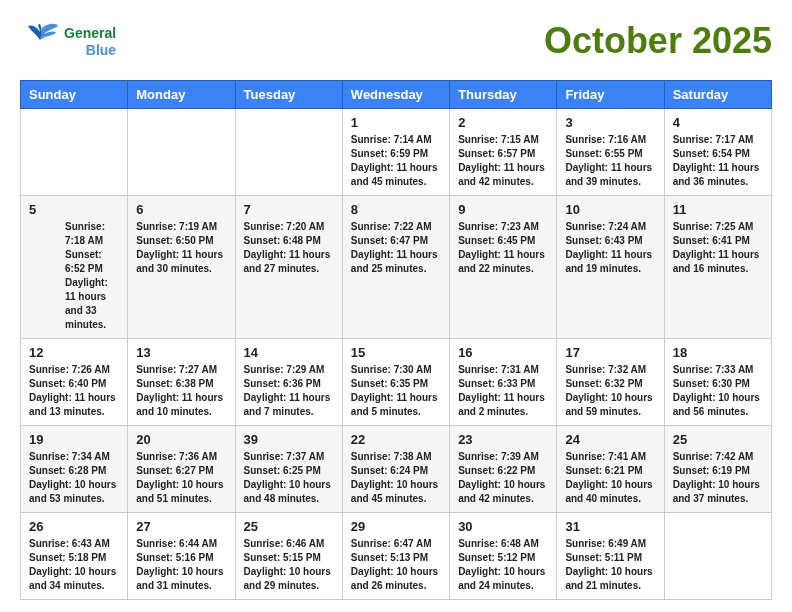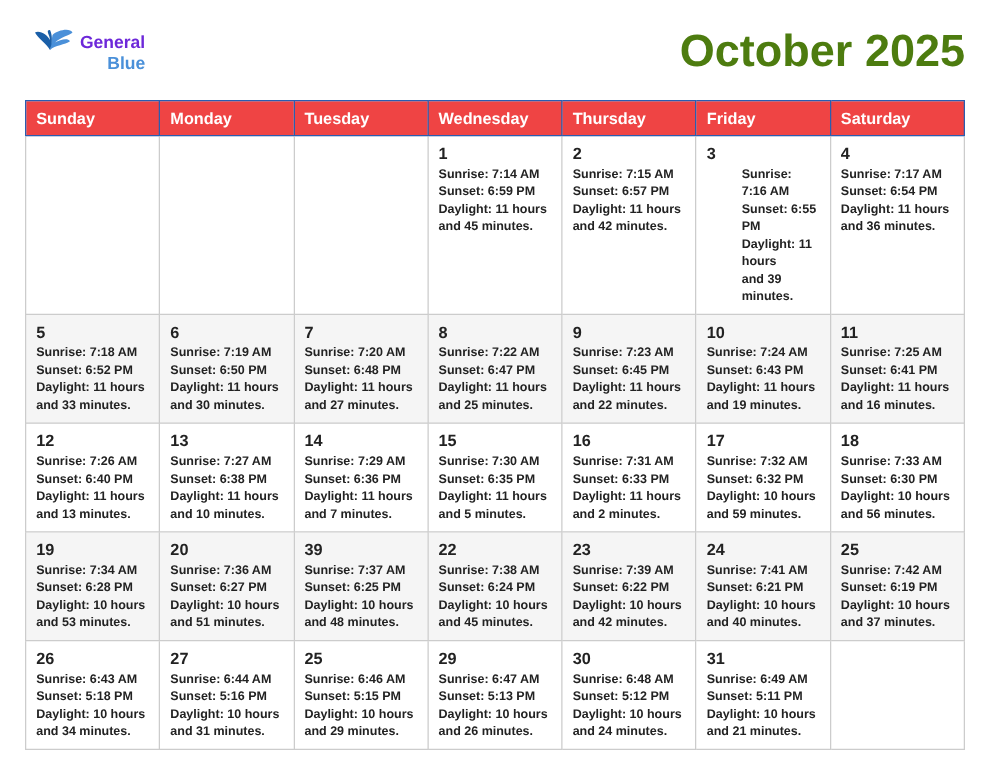--- a/index.html
+++ b/index.html
@@ -32,21 +32,21 @@
     .location {
       font-size: 16px;
       color: #333;
     }
     .calendar {
       width: 100%;
       border-collapse: collapse;
       border: 1px solid #ccc;
     }
     .calendar th {
-      background: #ef4444;
+      background: #3b82f6;
       color: #fff;
       font-size: 13px;
       font-weight: bold;
       padding: 6px 8px;
       text-align: left;
       border: 1px solid #2a5db0;
     }
     .calendar td {
       vertical-align: top;
       padding: 6px 8px;
@@ -80,21 +80,21 @@
 <body>
 
 <div class="header">
   <div class="logo">
     <svg width="40" height="44" viewBox="0 0 40 44">
 
       <path d="M22 8 C26 4, 36 2, 38 6 C36 8, 28 10, 24 14 C28 12, 34 10, 36 13 C32 16, 24 16, 20 20" fill="#4a90d9"></path>
       <path d="M20 20 C18 16, 10 10, 8 6 C12 4, 18 8, 20 12 C20 8, 16 4, 20 4 C22 8, 22 14, 20 20" fill="#1a5fa8"></path>
     </svg>
     <div>
-      <div style="font-size:14px;font-weight:bold;color:#6d28d9;line-height:1.2;">General</div>
+      <div style="font-size:14px;font-weight:bold;color:#15803d;line-height:1.2;">General</div>
       <div style="font-size:14px;font-weight:bold;color:#4a90d9;line-height:1.2;text-align:right;">Blue</div>
     </div>
   </div>
   <div class="title-block">
     <div class="month-title">October 2025</div>
   </div>
 </div>
 
 <table class="calendar">
   <thead>
@@ -122,37 +122,37 @@
         </td>
         <td>
           <span class="day-num">2</span>
           <div class="day-info" style="white-space: pre-line;">Sunrise: 7:15 AM
 Sunset: 6:57 PM
 Daylight: 11 hours
 and 42 minutes.</div>
         </td>
         <td>
           <span class="day-num">3</span>
-          <div class="day-info" style="white-space: pre-line; margin-left: 28px;">Sunrise: 7:16 AM
+          <div class="day-info" style="white-space: pre-line;">Sunrise: 7:16 AM
 Sunset: 6:55 PM
 Daylight: 11 hours
 and 39 minutes.</div>
         </td>
         <td>
           <span class="day-num">4</span>
           <div class="day-info" style="white-space: pre-line;">Sunrise: 7:17 AM
 Sunset: 6:54 PM
 Daylight: 11 hours
 and 36 minutes.</div>
         </td>
       </tr>
       <tr>
         <td>
           <span class="day-num">5</span>
-          <div class="day-info" style="white-space: pre-line;">Sunrise: 7:18 AM
+          <div class="day-info" style="white-space: pre-line; margin-left: 36px;">Sunrise: 7:18 AM
 Sunset: 6:52 PM
 Daylight: 11 hours
 and 33 minutes.</div>
         </td>
         <td>
           <span class="day-num">6</span>
           <div class="day-info" style="white-space: pre-line;">Sunrise: 7:19 AM
 Sunset: 6:50 PM
 Daylight: 11 hours
 and 30 minutes.</div>

